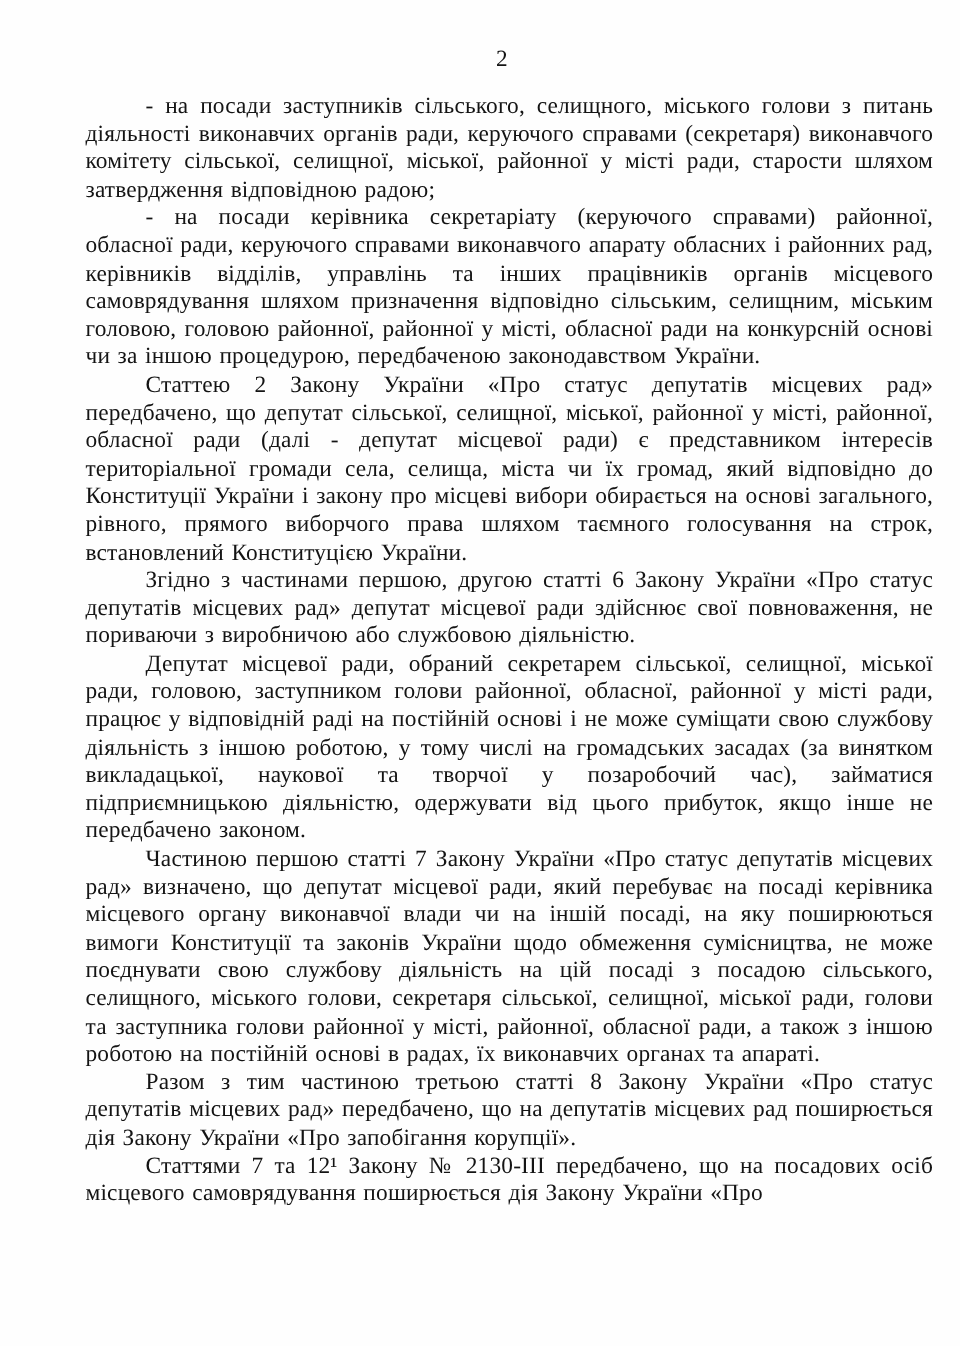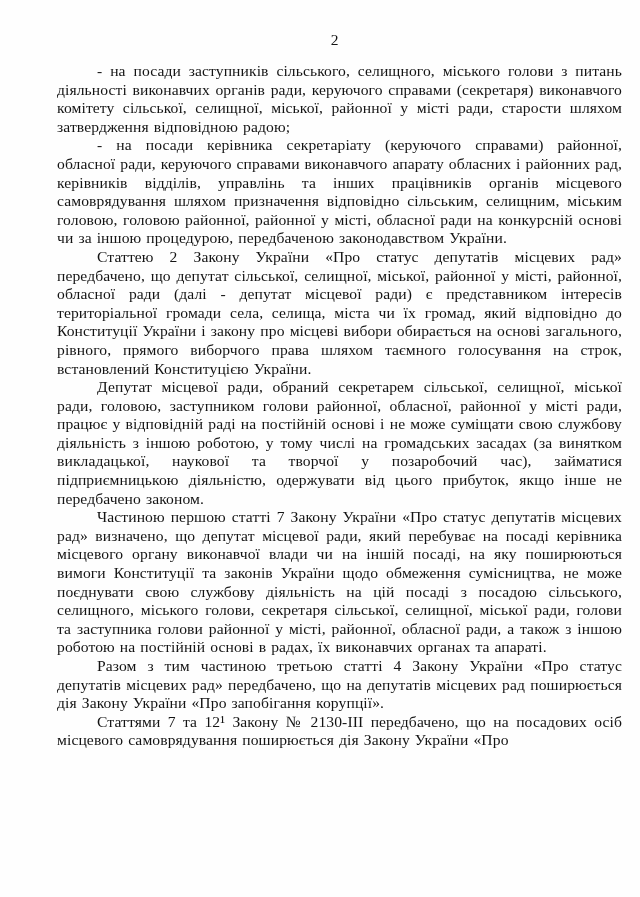--- a/index.html
+++ b/index.html
@@ -42,18 +42,19 @@
 </head>
 <body>
 
 <div class="scan-page">
   <div class="page-number">2</div>
 
   <div class="doc-body">
     <p class="para">- на посади заступників сільського, селищного, міського голови з питань діяльності виконавчих органів ради, керуючого справами (секретаря) виконавчого комітету сільської, селищної, міської, районної у місті ради, старости шляхом затвердження відповідною радою;</p>
     <p class="para">- на посади керівника секретаріату (керуючого справами) районної, обласної ради, керуючого справами виконавчого апарату обласних і районних рад, керівників відділів, управлінь та інших працівників органів місцевого самоврядування шляхом призначення відповідно сільським, селищним, міським головою, головою районної, районної у місті, обласної ради на конкурсній основі чи за іншою процедурою, передбаченою законодавством України.</p>
     <p class="para">Статтею 2 Закону України «Про статус депутатів місцевих рад» передбачено, що депутат сільської, селищної, міської, районної у місті, районної, обласної ради (далі - депутат місцевої ради) є представником інтересів територіальної громади села, селища, міста чи їх громад, який відповідно до Конституції України і закону про місцеві вибори обирається на основі загального, рівного, прямого виборчого права шляхом таємного голосування на строк, встановлений Конституцією України.</p>
+    <p class="para">Згідно з частинами першою, другою статті 6 Закону України «Про статус депутатів місцевих рад» депутат місцевої ради здійснює свої повноваження, не пориваючи з виробничою або службовою діяльністю.</p>
     <p class="para">Депутат місцевої ради, обраний секретарем сільської, селищної, міської ради, головою, заступником голови районної, обласної, районної у місті ради, працює у відповідній раді на постійній основі і не може суміщати свою службову діяльність з іншою роботою, у тому числі на громадських засадах (за винятком викладацької, наукової та творчої у позаробочий час), займатися підприємницькою діяльністю, одержувати від цього прибуток, якщо інше не передбачено законом.</p>
     <p class="para">Частиною першою статті 7 Закону України «Про статус депутатів місцевих рад» визначено, що депутат місцевої ради, який перебуває на посаді керівника місцевого органу виконавчої влади чи на іншій посаді, на яку поширюються вимоги Конституції та законів України щодо обмеження сумісництва, не може поєднувати свою службову діяльність на цій посаді з посадою сільського, селищного, міського голови, секретаря сільської, селищної, міської ради, голови та заступника голови районної у місті, районної, обласної ради, а також з іншою роботою на постійній основі в радах, їх виконавчих органах та апараті.</p>
-    <p class="para">Разом з тим частиною третьою статті 4 Закону України «Про статус депутатів місцевих рад» передбачено, що на депутатів місцевих рад поширюється дія Закону України «Про запобігання корупції».</p>
+    <p class="para">Разом з тим частиною третьою статті 8 Закону України «Про статус депутатів місцевих рад» передбачено, що на депутатів місцевих рад поширюється дія Закону України «Про запобігання корупції».</p>
     <p class="para">Статтями 7 та 12¹ Закону № 2130-III передбачено, що на посадових осіб місцевого самоврядування поширюється дія Закону України «Про</p>
   </div>
 </div>
 
 </body></html>

